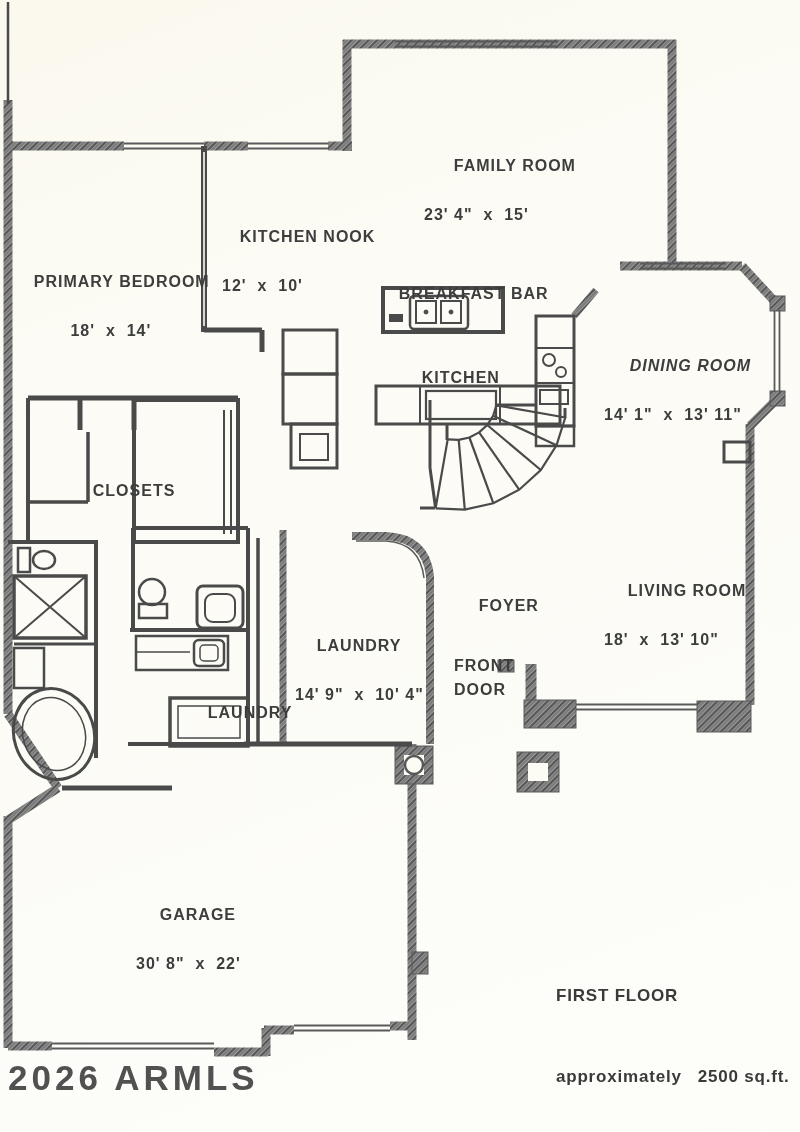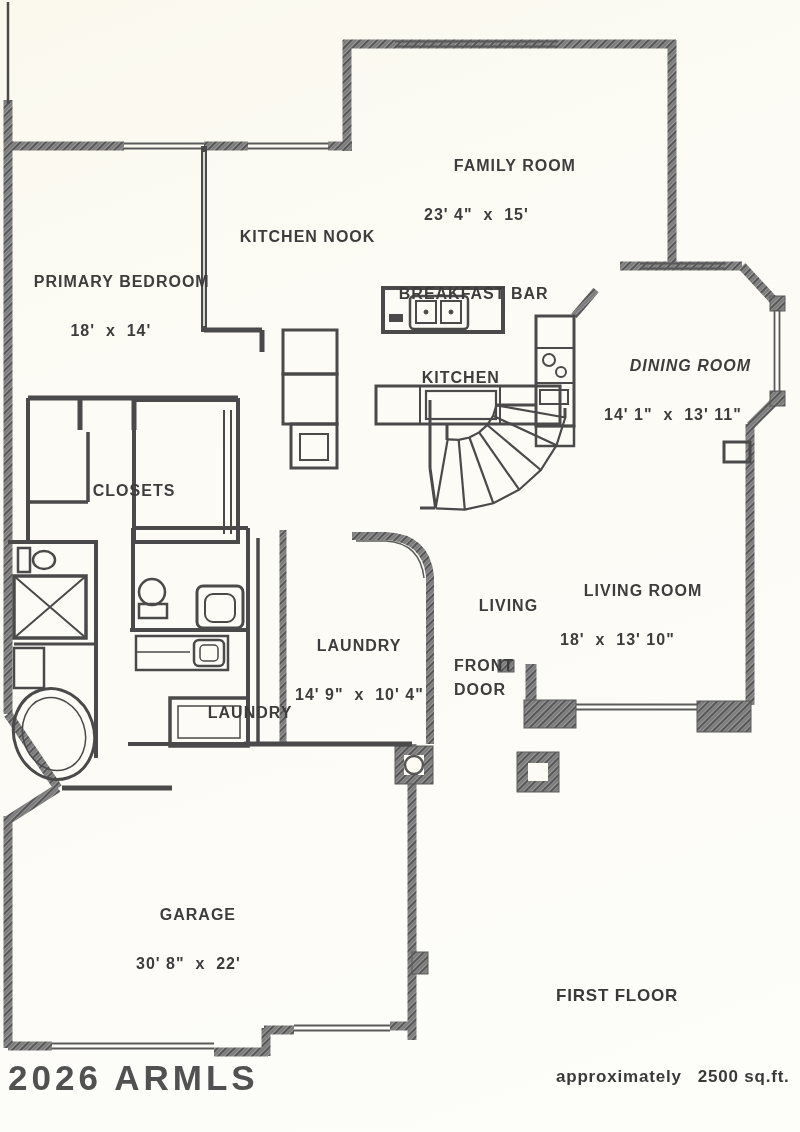--- a/index.html
+++ b/index.html
@@ -29,21 +29,21 @@
   #lbl-family-room .nm{margin-left:8px;}
   #lbl-kitchen-nook{left:218px;top:200px;}
   #lbl-kitchen-nook .dims{margin-left:4px;}
   #lbl-primary-bedroom{left:12px;top:245px;text-align:center;}
   #lbl-breakfast-bar{left:377px;top:257px;}
   #lbl-kitchen{left:400px;top:341px;}
   #lbl-dining-room{left:604px;top:329px;}
   #lbl-dining-room .nm{margin-left:4px;font-style:italic;}
   #lbl-closets{left:71px;top:454px;}
   #lbl-foyer{left:457px;top:569px;}
-  #lbl-living-room{left:560px;top:554px;}
+  #lbl-living-room{left:604px;top:554px;}
   #lbl-living-room .nm{margin-left:2px;}
   #lbl-office{left:295px;top:609px;}
   #lbl-front-door{left:454px;top:654px;width:82px;white-space:normal;line-height:1.5;}
   #lbl-laundry{left:186px;top:676px;}
   #lbl-garage{left:136px;top:878px;}
   #lbl-garage .nm{margin-left:2px;}
 
   #info-block{
     position:absolute;left:556px;top:946px;
     color:#3a3a3a;font-size:17px;font-weight:600;letter-spacing:.8px;
@@ -248,40 +248,41 @@
     </g>
   </g>
 </svg>
 
   <div class="room-label" id="lbl-family-room">
     <span class="nm">FAMILY ROOM</span>
     <span class="dims">23' 4"  x  15'</span>
   </div>
   <div class="room-label" id="lbl-kitchen-nook">
     <span class="nm">KITCHEN NOOK</span>
+    <span class="dims">12'  x  10'</span>
   </div>
   <div class="room-label" id="lbl-primary-bedroom">
     <span class="nm">PRIMARY BEDROOM</span>
     <span class="dims">18'  x  14'</span>
   </div>
   <div class="room-label" id="lbl-kitchen">
     <span class="nm">KITCHEN</span>
   </div>
   <div class="room-label" id="lbl-breakfast-bar">
     <span class="nm">BREAKFAST BAR</span>
   </div>
   <div class="room-label" id="lbl-dining-room">
     <span class="nm">DINING ROOM</span>
     <span class="dims">14' 1"  x  13' 11"</span>
   </div>
   <div class="room-label" id="lbl-closets">
     <span class="nm">CLOSETS</span>
   </div>
   <div class="room-label" id="lbl-foyer">
-    <span class="nm">LIVING</span>
+    <span class="nm">FOYER</span>
   </div>
   <div class="room-label" id="lbl-living-room">
     <span class="nm">LIVING ROOM</span>
     <span class="dims">18'  x  13' 10"</span>
   </div>
   <div class="room-label" id="lbl-office">
     <span class="nm">LAUNDRY</span>
     <span class="dims">14' 9"  x  10' 4"</span>
   </div>
   <div class="room-label" id="lbl-front-door">

